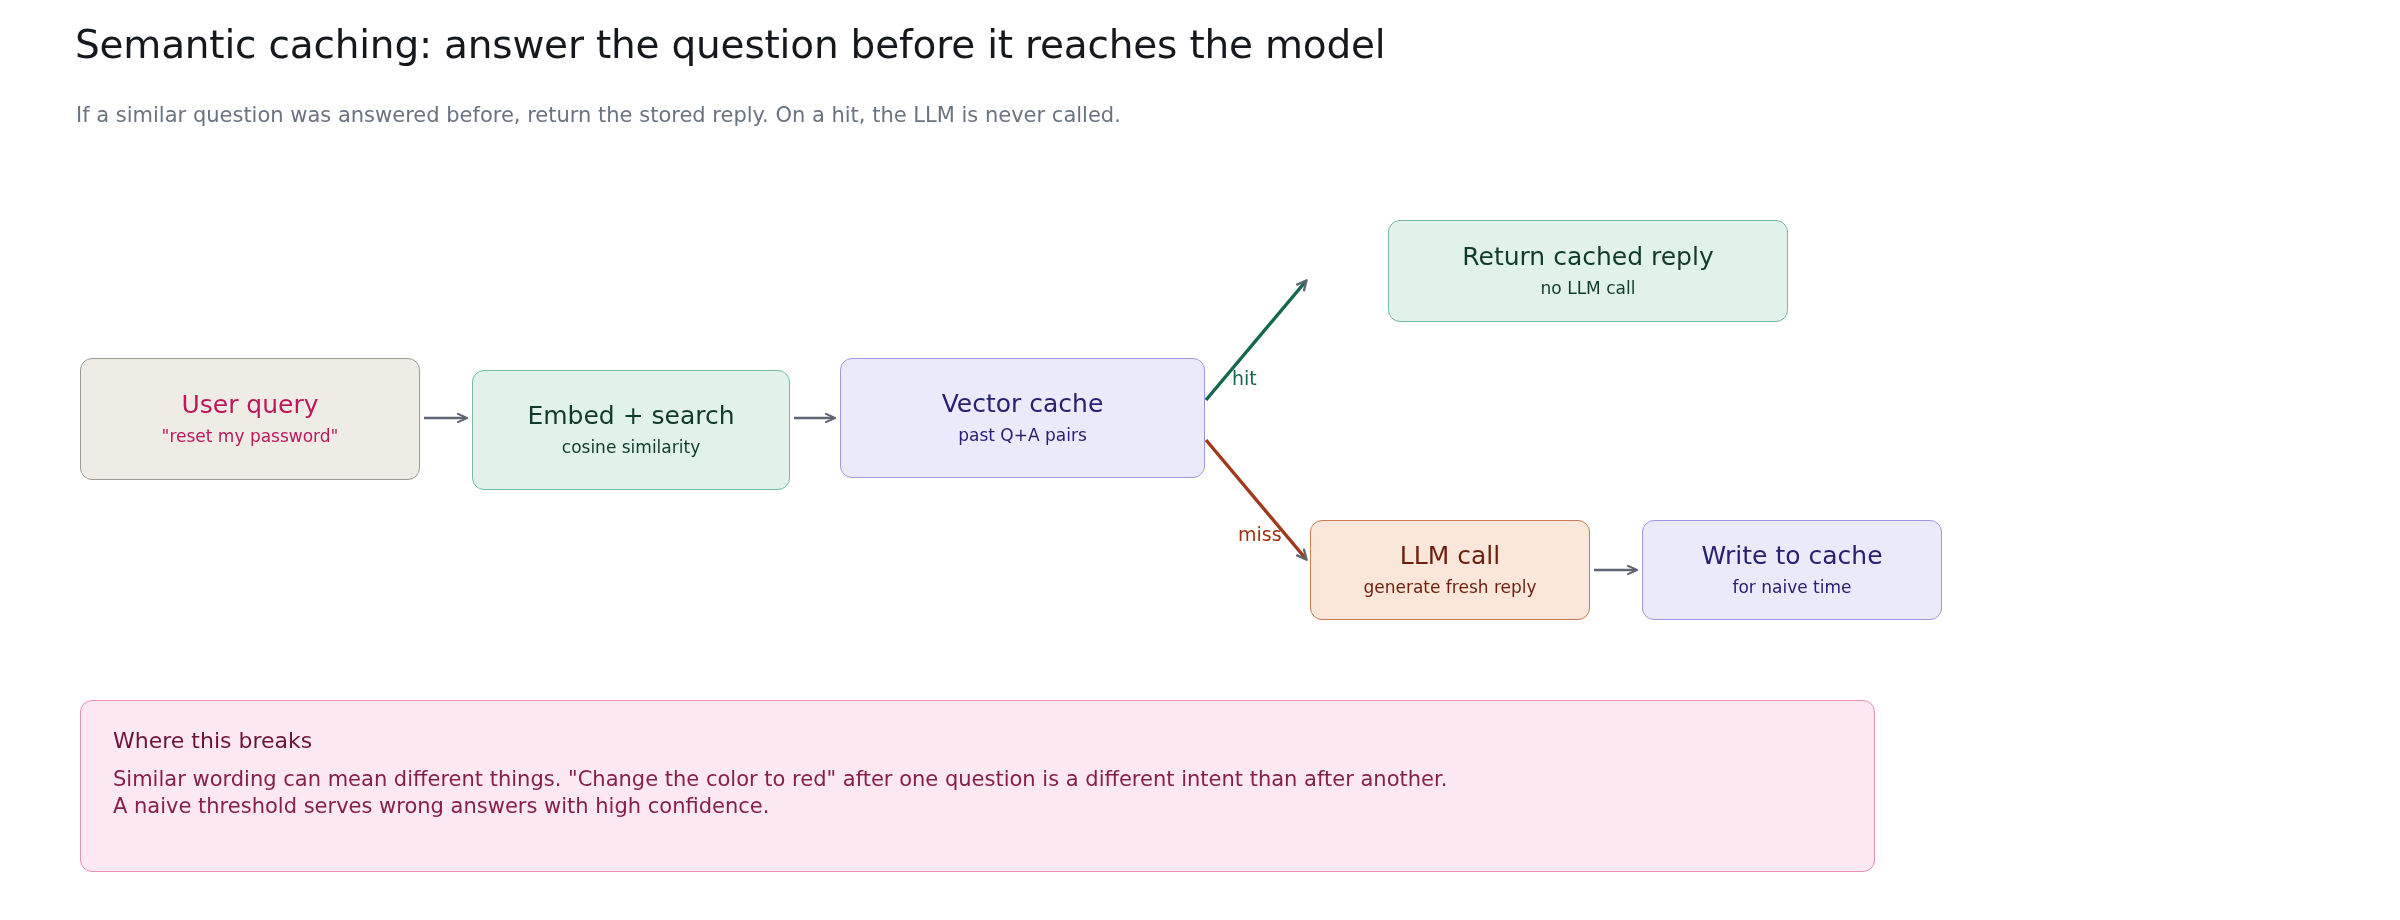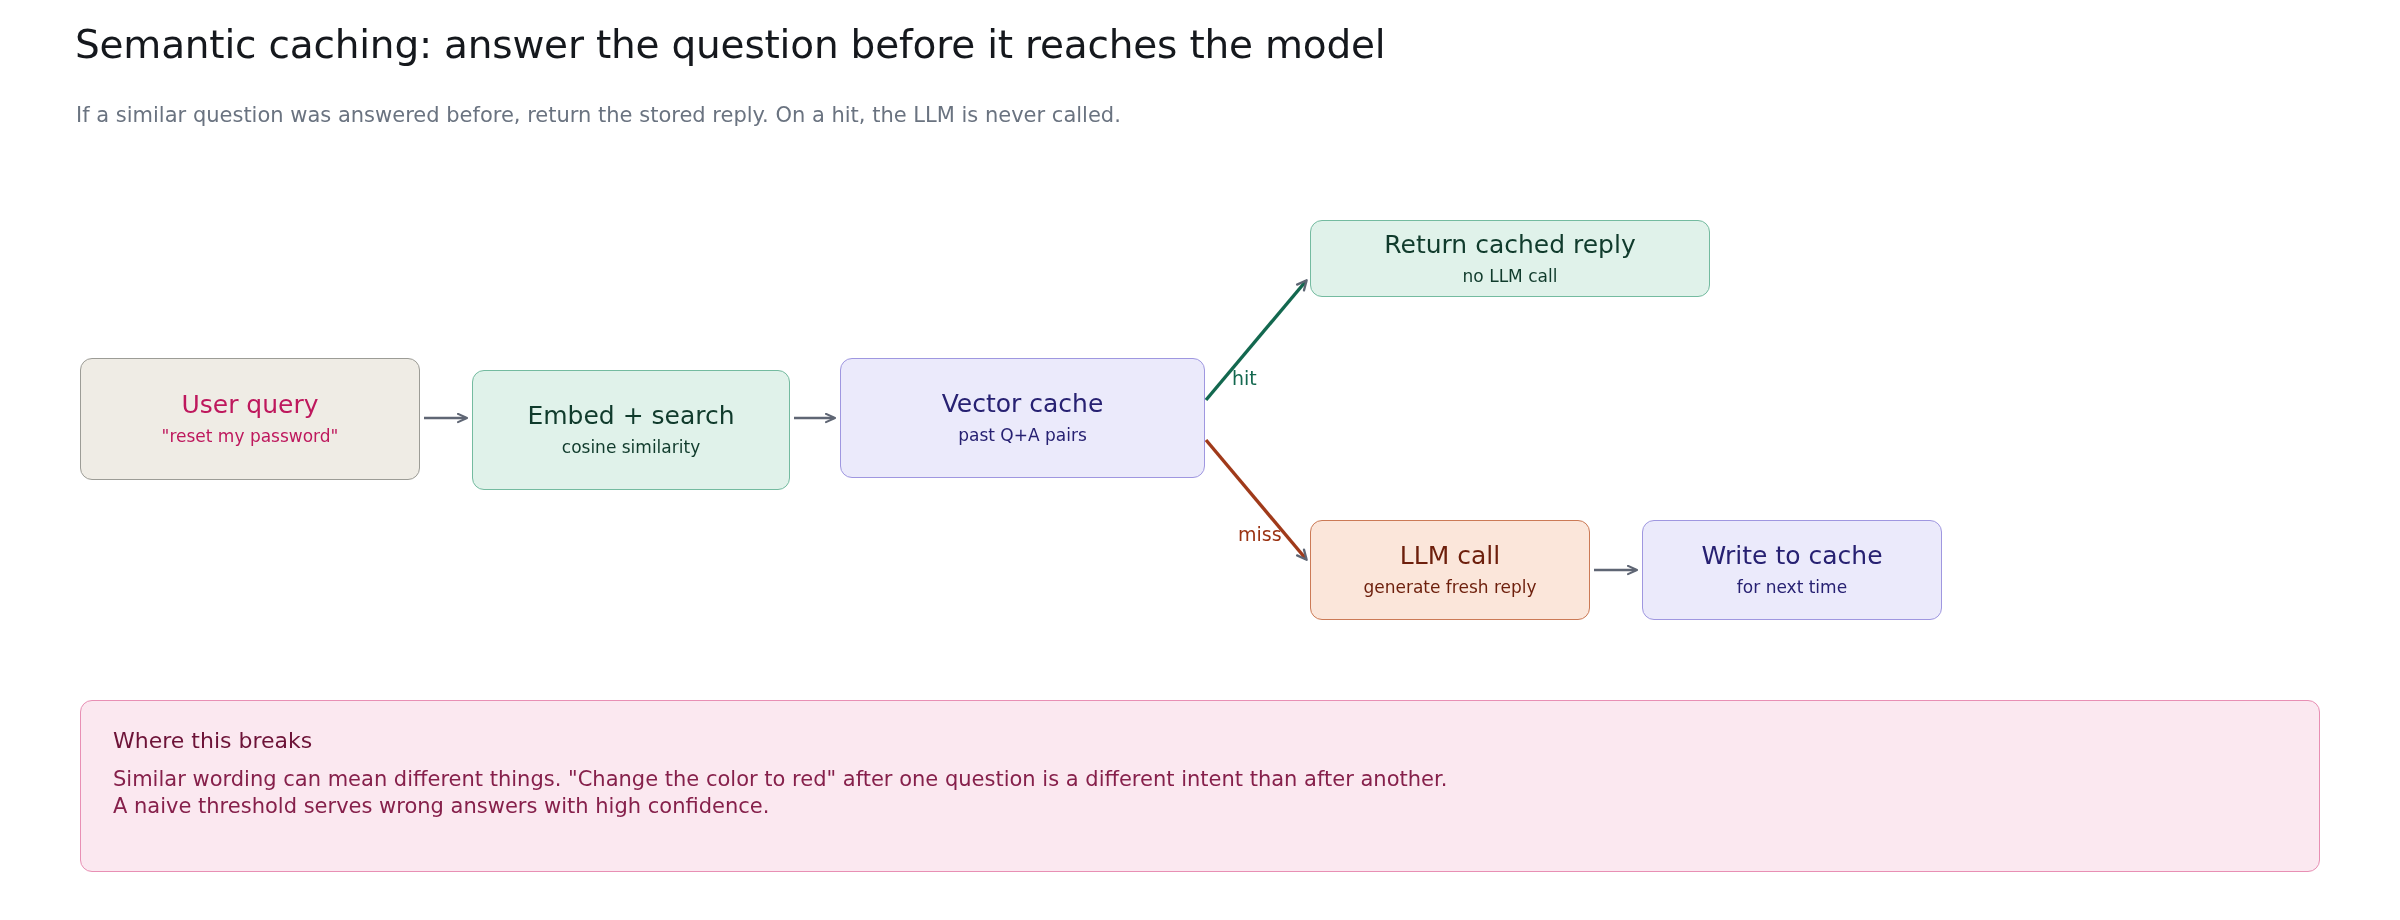--- a/index.html
+++ b/index.html
@@ -83,38 +83,38 @@
   .n-embed   { background:#e0f2ea; border-color:#74bba0; color:#103b2c; }
   .n-vector  { background:#ebeafb; border-color:#9f97e0; color:#272172; }
   .n-cached  { background:#e0f2ea; border-color:#74bba0; color:#103b2c; }
   .n-llm     { background:#fbe6da; border-color:#cb7a56; color:#6d1f0c; }
   .n-write   { background:#ebeafb; border-color:#9f97e0; color:#272172; }
 
   
   #node-query  { left:80px;   top:208px; width:340px; height:122px; }
   #node-embed  { left:472px;  top:208px; width:318px; height:120px;margin-top:12px; }
   #node-vector { left:840px;  top:208px; width:365px; height:120px; }
-  #node-cached { left:1310px; top:70px;  width:400px; height:77px; }
+  #node-cached { left:1388px; top:70px;  width:400px; height:102px; }
   #node-llm    { left:1310px; top:370px; width:280px; height:100px; }
   #node-write  { left:1642px; top:370px; width:300px; height:100px; }
 
   .edge-label {
     position: absolute;
     font-size: 19px;
     font-weight: 400;
     white-space: nowrap;
   }
   #label-hit  { left:1232px; top:197px; color:#13684f;margin-top:20px; }
   #label-miss { left:1238px; top:373px; color:#9a3313; }
 
   #callout {
     position: absolute;
     left: 80px;
     top: 700px;
-    width: 2240px;
+    width: 1795px;
     height: 172px;
     box-sizing: border-box;
     background: #fbe8f0;
     border: 1.4px solid #e88fb4;
     border-radius: 12px;
     padding: 27px 32px 0 32px;
   }
   #callout-title {
     font-size: 22px;
     color: #6d1338;
@@ -175,21 +175,21 @@
     <div class="node-sub">no LLM call</div>
   </div>
 
   <div class="node n-llm" id="node-llm">
     <div class="node-title">LLM call</div>
     <div class="node-sub">generate fresh reply</div>
   </div>
 
   <div class="node n-write" id="node-write">
     <div class="node-title">Write to cache</div>
-    <div class="node-sub">for next time</div>
+    <div class="node-sub">for naive time</div>
   </div>
 
   <div class="edge-label" id="label-hit">hit</div>
   <div class="edge-label" id="label-miss">miss</div>
 
 </div>
 
 <div id="callout">
   <div id="callout-title">Where this breaks</div>
   <div class="callout-line">Similar wording can mean different things. "Change the color to red" after one question is a different intent than after another.</div>

